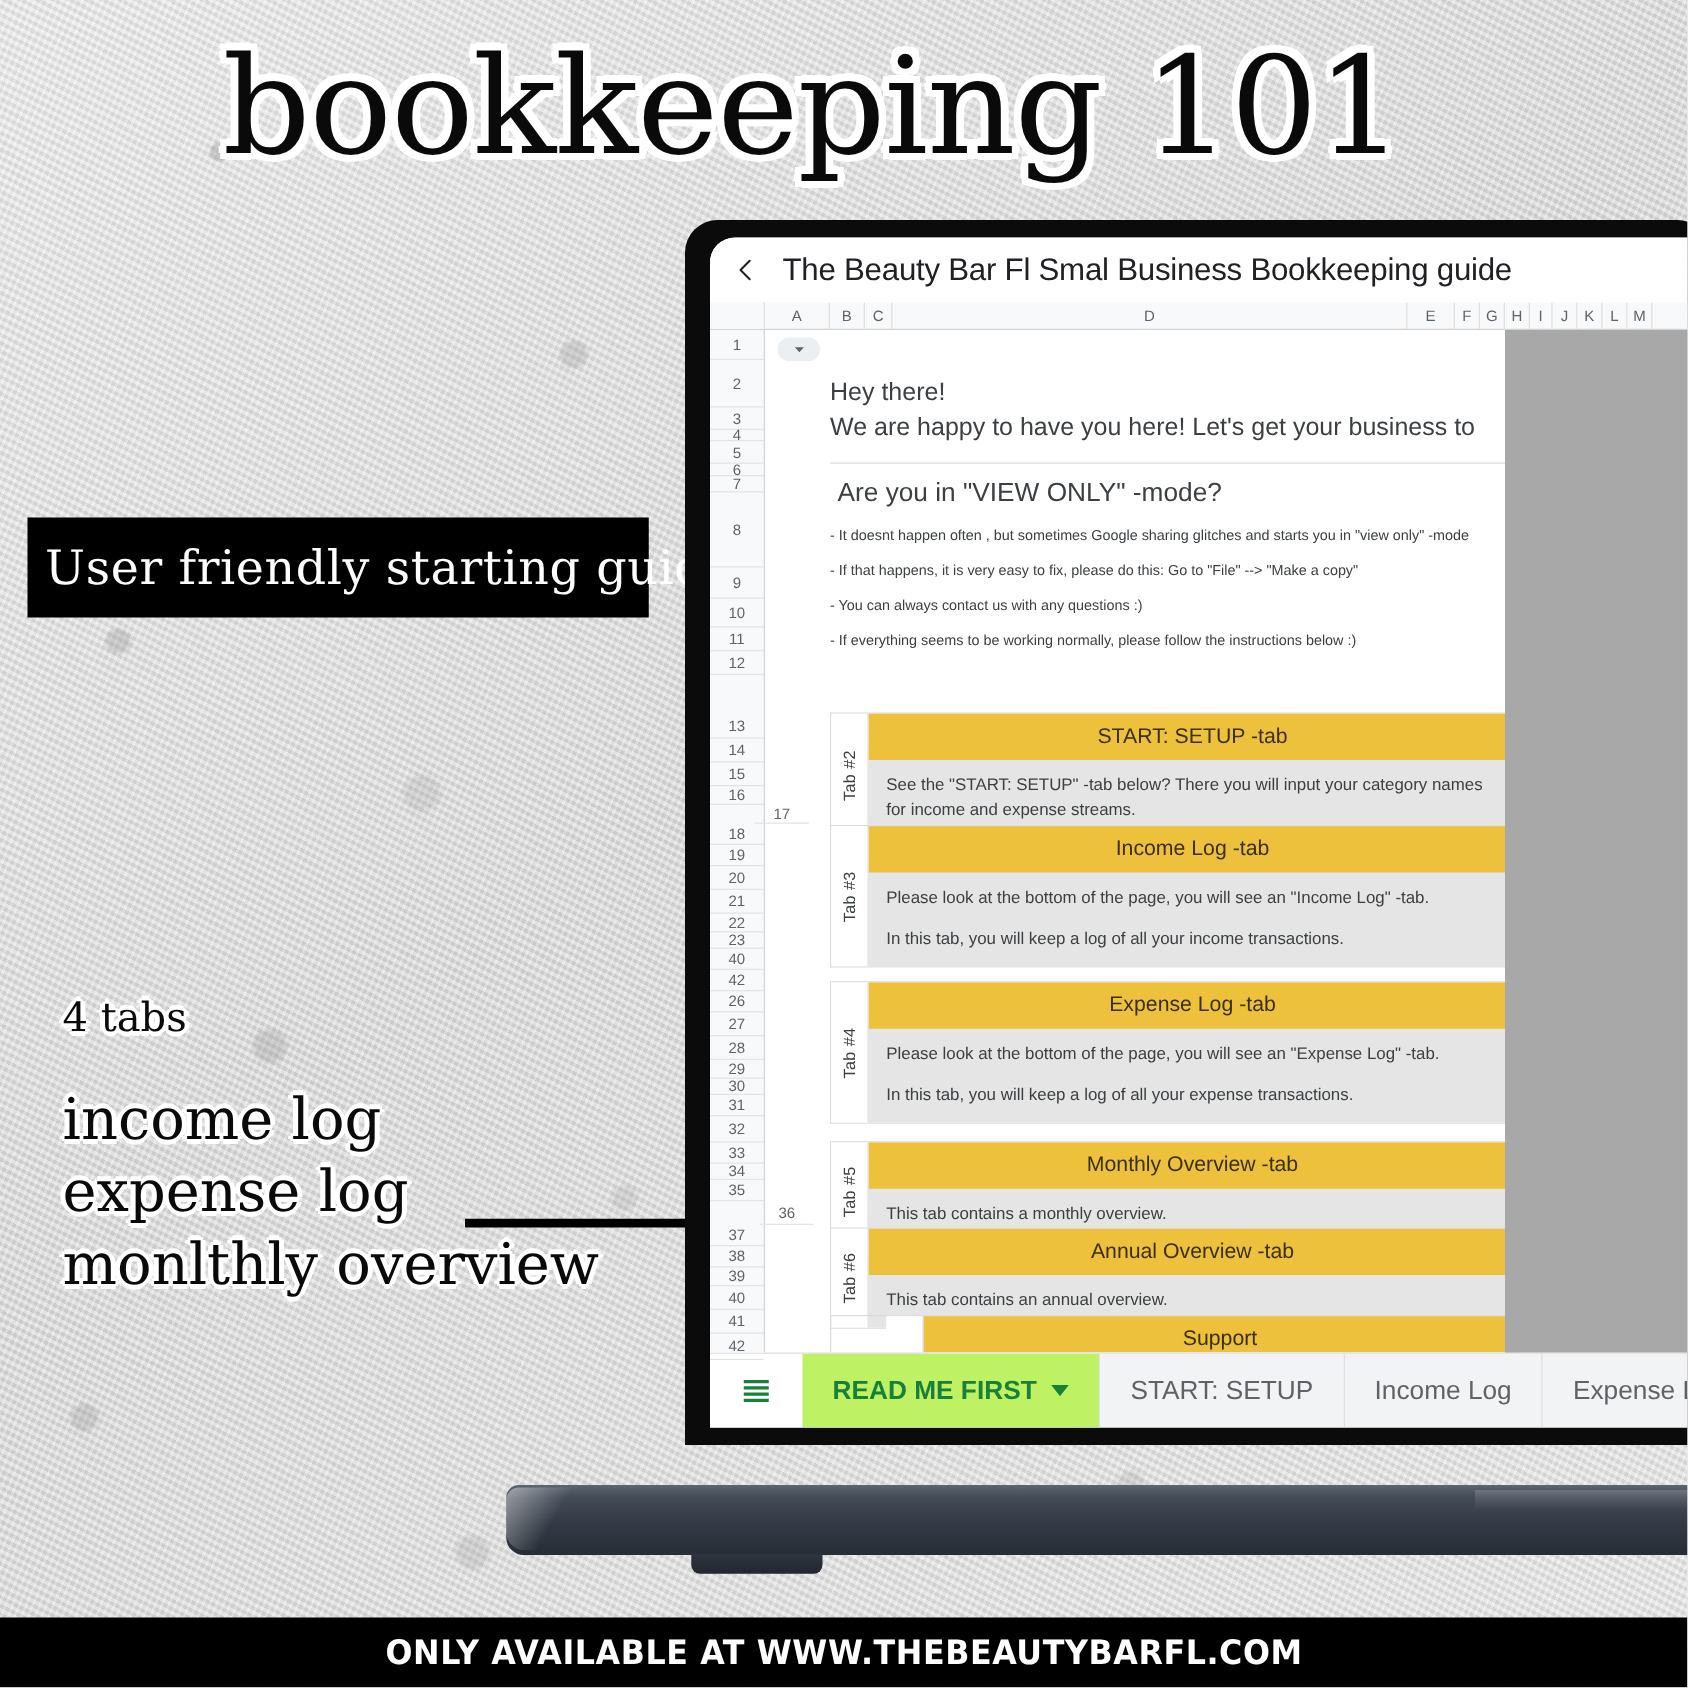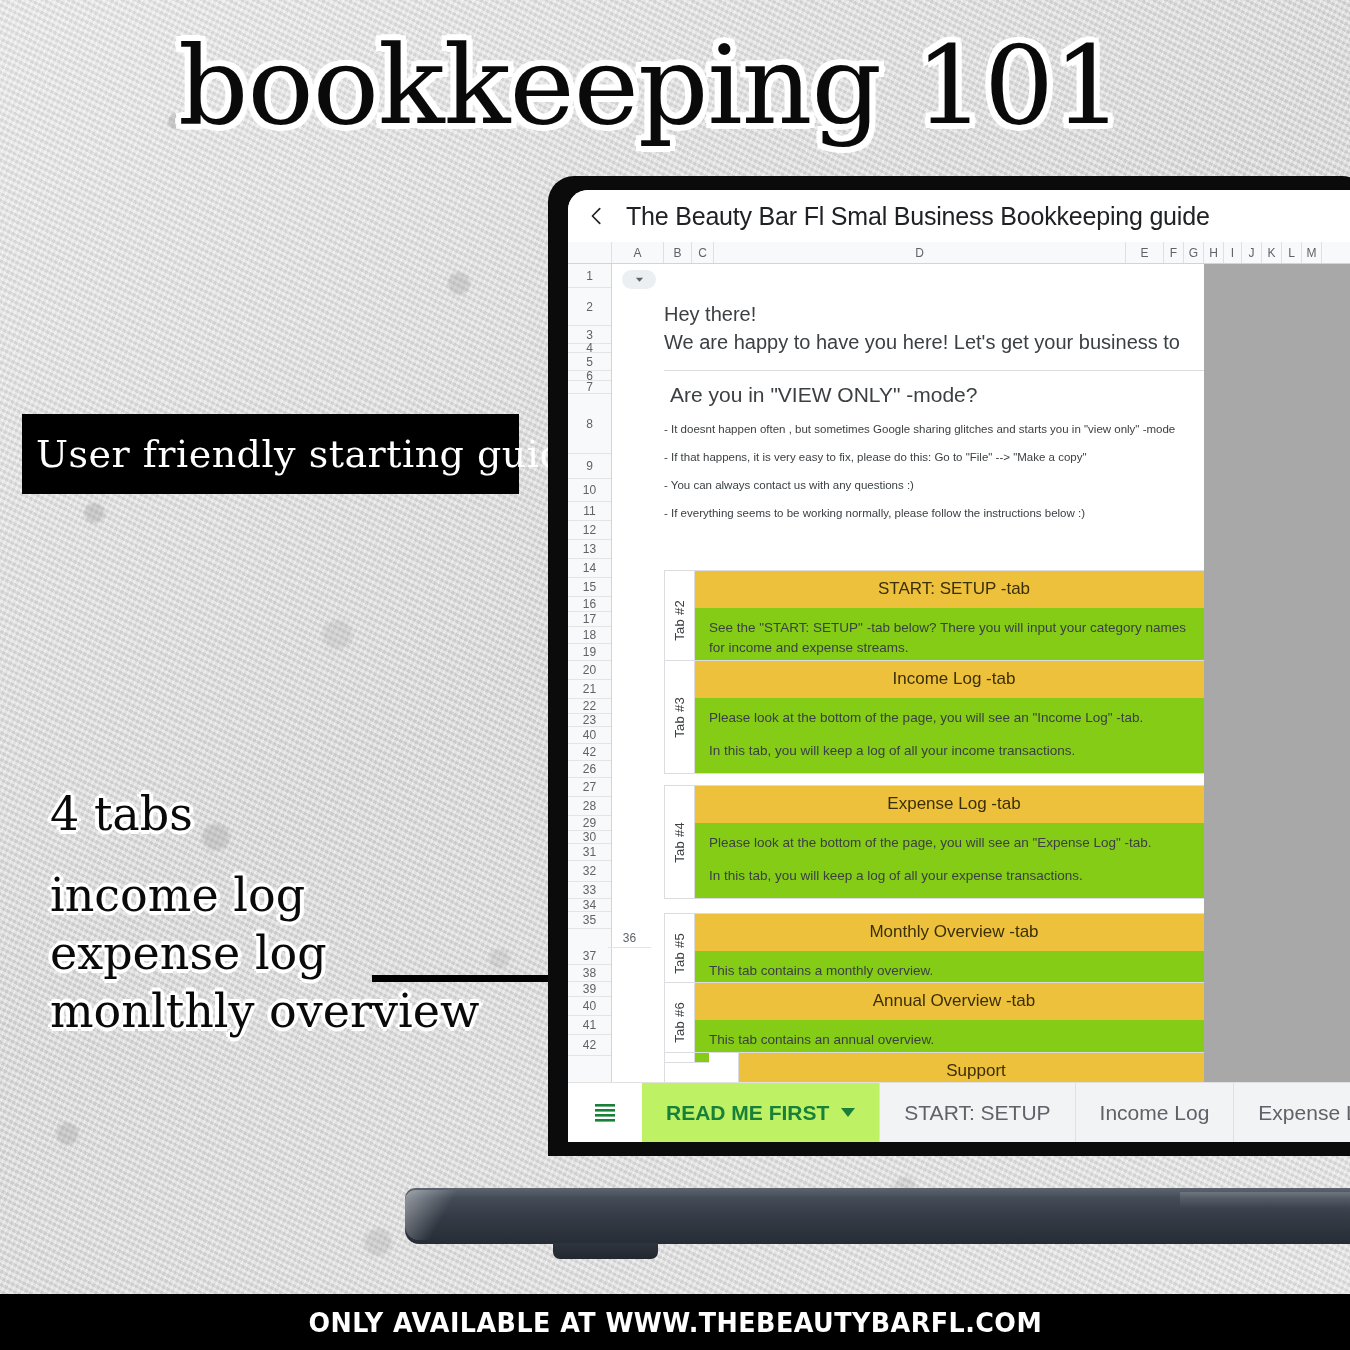--- a/index.html
+++ b/index.html
@@ -100,21 +100,21 @@
   }
   .feat {
     font-family: "DejaVu Serif", serif;
     color: #0a0a0a;
     white-space: nowrap;
     text-shadow:
       3px 0 0 #fff, -3px 0 0 #fff, 0 3px 0 #fff, 0 -3px 0 #fff,
       2px 2px 0 #fff, -2px 2px 0 #fff, 2px -2px 0 #fff, -2px -2px 0 #fff,
       4px 0 0 #fff, -4px 0 0 #fff, 0 4px 0 #fff, 0 -4px 0 #fff;
   }
-  .feat-head { font-size: 46px; line-height: 52px; margin-bottom: 26px; }
+  .feat-head { font-size: 32px; line-height: 52px; margin-bottom: 26px; }
   .feat-item { font-size: 46px; line-height: 58px; }
 
   
   #leader-h {
     position: absolute;
     left: 372px; top: 975px;
     width: 432px; height: 7px;
     background: #000;
   }
   #leader-v {
@@ -283,21 +283,21 @@
     display: flex; align-items: center; justify-content: center;
     background: #fff;
   }
   .tab-side span {
     writing-mode: vertical-rl;
     transform: rotate(180deg);
     font-size: 13px;
     color: #3c4043;
     letter-spacing: .3px;
   }
-  .card-main { flex: 1; background: #84cc16; }
+  .card-main { flex: 1; background: #e5e5e5; }
   .card-head {
     background: #edc13c;
     text-align: center;
     font-size: 17px;
     color: #3c2f07;
     padding: 8px 0 9px 0;
   }
   .card-body {
     padding: 10px 14px 12px 14px;
     font-size: 13.5px;
@@ -461,25 +461,25 @@
           <div class="rowcell" style="height: 18px;">3</div>
           <div class="rowcell" style="height: 9px;">4</div>
           <div class="rowcell" style="height: 18px;">5</div>
           <div class="rowcell" style="height: 10px;">6</div>
           <div class="rowcell" style="height: 13px;">7</div>
           <div class="rowcell" style="height: 60px;">8</div>
           <div class="rowcell" style="height: 25px;">9</div>
           <div class="rowcell" style="height: 23px;">10</div>
           <div class="rowcell" style="height: 19px;">11</div>
           <div class="rowcell" style="height: 19px;">12</div>
-          <div class="rowcell" style="height: 19px;">13</div>
+          <div class="rowcell" style="height: 19px; margin-top: 32px;">13</div>
           <div class="rowcell" style="height: 19px;">14</div>
           <div class="rowcell" style="height: 19px;">15</div>
           <div class="rowcell" style="height: 15px;">16</div>
-          <div class="rowcell" style="height: 15px;">17</div>
+          <div class="rowcell" style="height: 15px; margin-left: 36px;">17</div>
           <div class="rowcell" style="height: 17px;">18</div>
           <div class="rowcell" style="height: 17px;">19</div>
           <div class="rowcell" style="height: 19px; text-align: center;">20</div>
           <div class="rowcell" style="height: 19px;">21</div>
           <div class="rowcell" style="height: 15px;">22</div>
           <div class="rowcell" style="height: 13px;">23</div>
           <div class="rowcell" style="height: 17px;">40</div>
           <div class="rowcell" style="height: 17px;">42</div>
           <div class="rowcell" style="height: 17px;">26</div>
           <div class="rowcell" style="height: 19px;">27</div>

